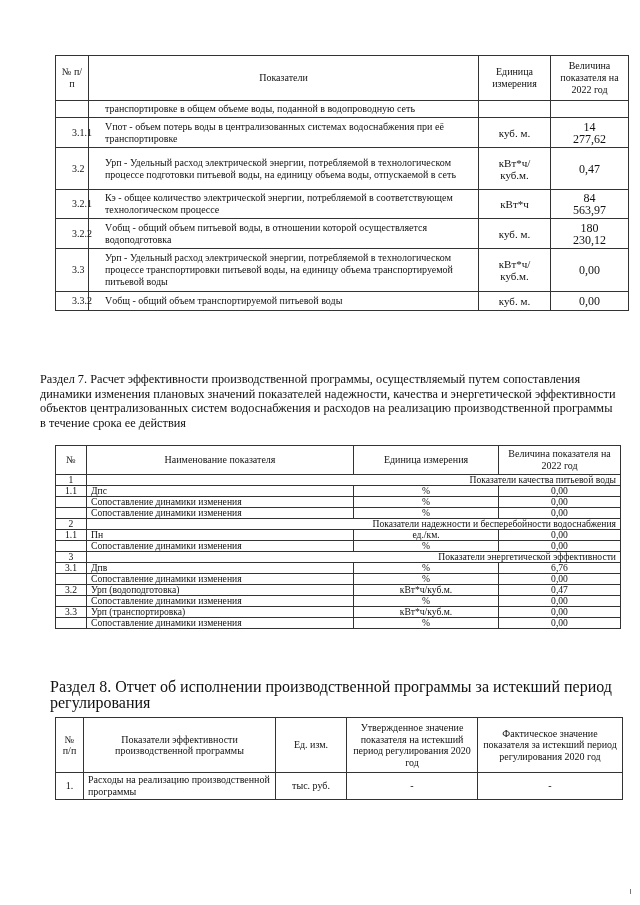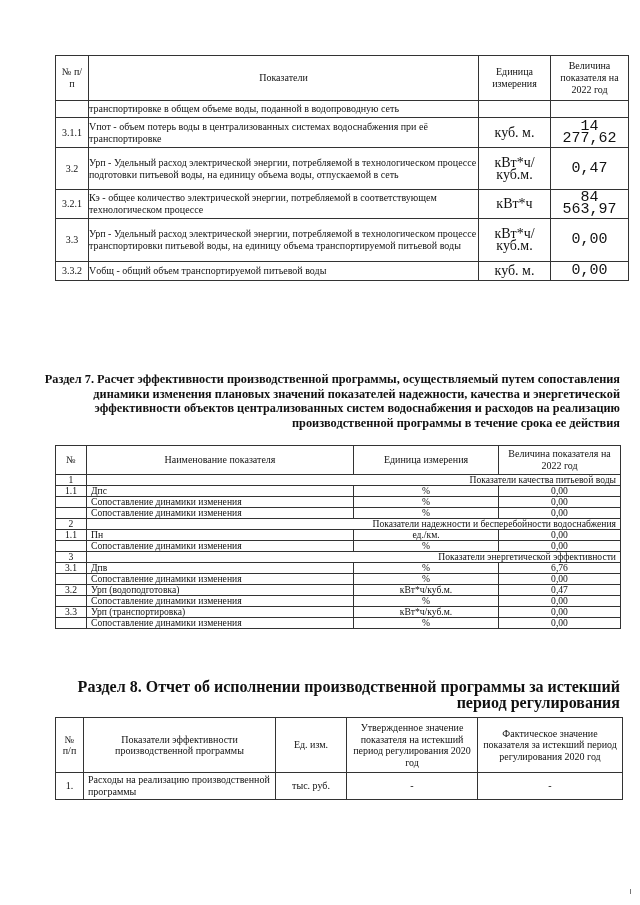--- a/index.html
+++ b/index.html
@@ -6,26 +6,26 @@
   body { width:640px; height:905px; position:relative; overflow:hidden;
          font-family:"Liberation Serif", "DejaVu Serif", serif; color:#111; }
   table { border-collapse:collapse; position:absolute; table-layout:fixed; }
   td, th { border:1px solid #333; font-weight:normal; padding:0 4px; vertical-align:middle; }
   .c { text-align:center; }
   .l { text-align:left; }
 
   
   #t1 { left:55px; top:55px; width:573px; font-size:10px; line-height:12px; }
   #t1 th { height:44px; font-size:10px; line-height:12px; }
-  #t1 td { padding:2px 0; }
-  #t1 td.val { font-size:15px;font-family:Liberation Mono, monospace; }
-  #t1 td.unit { font-size:14px; }
-
-  
-  .heading { position:absolute; left:40px; width:580px; text-align:right; font-weight:bold;
+  #t1 td { padding:2px 16px; }
+  #t1 td.val { font-size:12px; }
+  #t1 td.unit { font-size:11px; }
+
+  
+  .heading { position:absolute; left:40px; width:580px; text-align:left; font-weight:normal;
              font-size:12.3px; line-height:14.5px; }
   #h7 { top:372px; }
   #h8 { top:679px; left:50px; width:570px; font-size:16px; line-height:16px; }
 
   
   #t2 { left:55px; top:445px; width:565px; font-size:9.6px; line-height:10px; }
   #t2 th { height:28px; font-size:10px; line-height:12px; }
   #t2 td { height:10px; padding:0 4px; }
   #t2 td.sect { text-align:right; }
 
@@ -71,20 +71,26 @@
       <td class="c">3.2</td>
       <td class="l">Урп - Удельный расход электрической энергии, потребляемой в технологическом процессе подготовки питьевой воды, на единицу объема воды, отпускаемой в сеть</td>
       <td class="c unit">кВт*ч/куб.м.</td>
       <td class="c val">0,47</td>
     </tr>
     <tr style="height:27px">
       <td class="c">3.2.1</td>
       <td class="l">Кэ - общее количество электрической энергии, потребляемой в соответствующем технологическом процессе</td>
       <td class="c unit">кВт*ч</td>
       <td class="c val">84 563,97</td>
+    </tr>
+    <tr style="height:30px">
+      <td class="c">3.2.2</td>
+      <td class="l">Vобщ - общий объем  питьевой воды, в отношении которой осуществляется водоподготовка</td>
+      <td class="c unit">куб. м.</td>
+      <td class="c val">180 230,12</td>
     </tr>
     <tr style="height:43px">
       <td class="c">3.3</td>
       <td class="l">Урп - Удельный расход электрической энергии, потребляемой в технологическом процессе транспортировки питьевой воды, на единицу объема транспортируемой питьевой воды</td>
       <td class="c unit">кВт*ч/куб.м.</td>
       <td class="c val">0,00</td>
     </tr>
     <tr style="height:19px">
       <td class="c">3.3.2</td>
       <td class="l">Vобщ - общий объем  транспортируемой питьевой воды</td>

